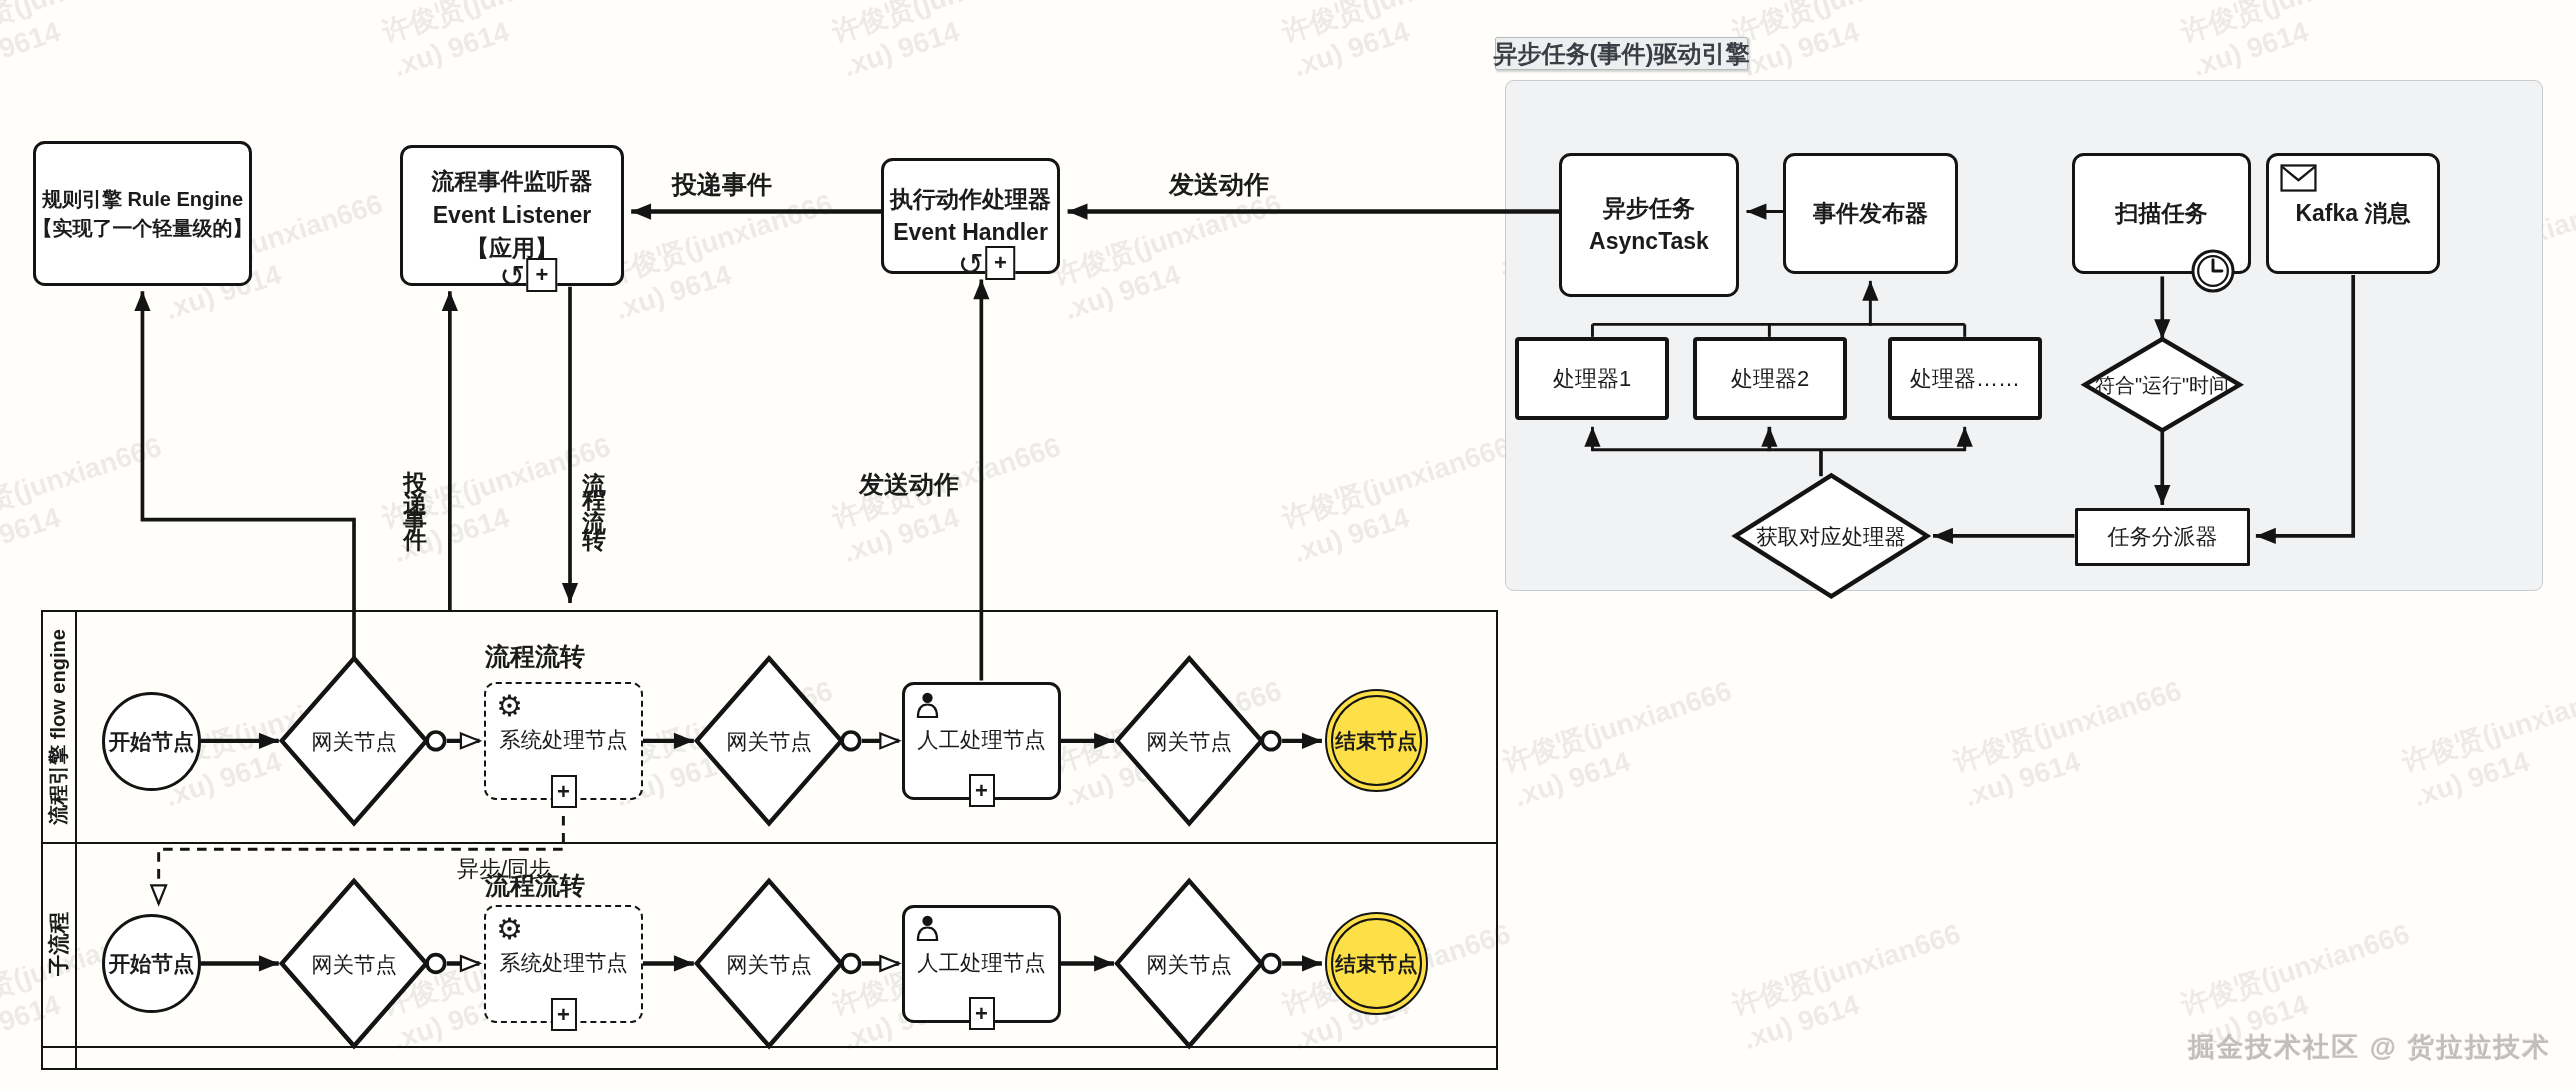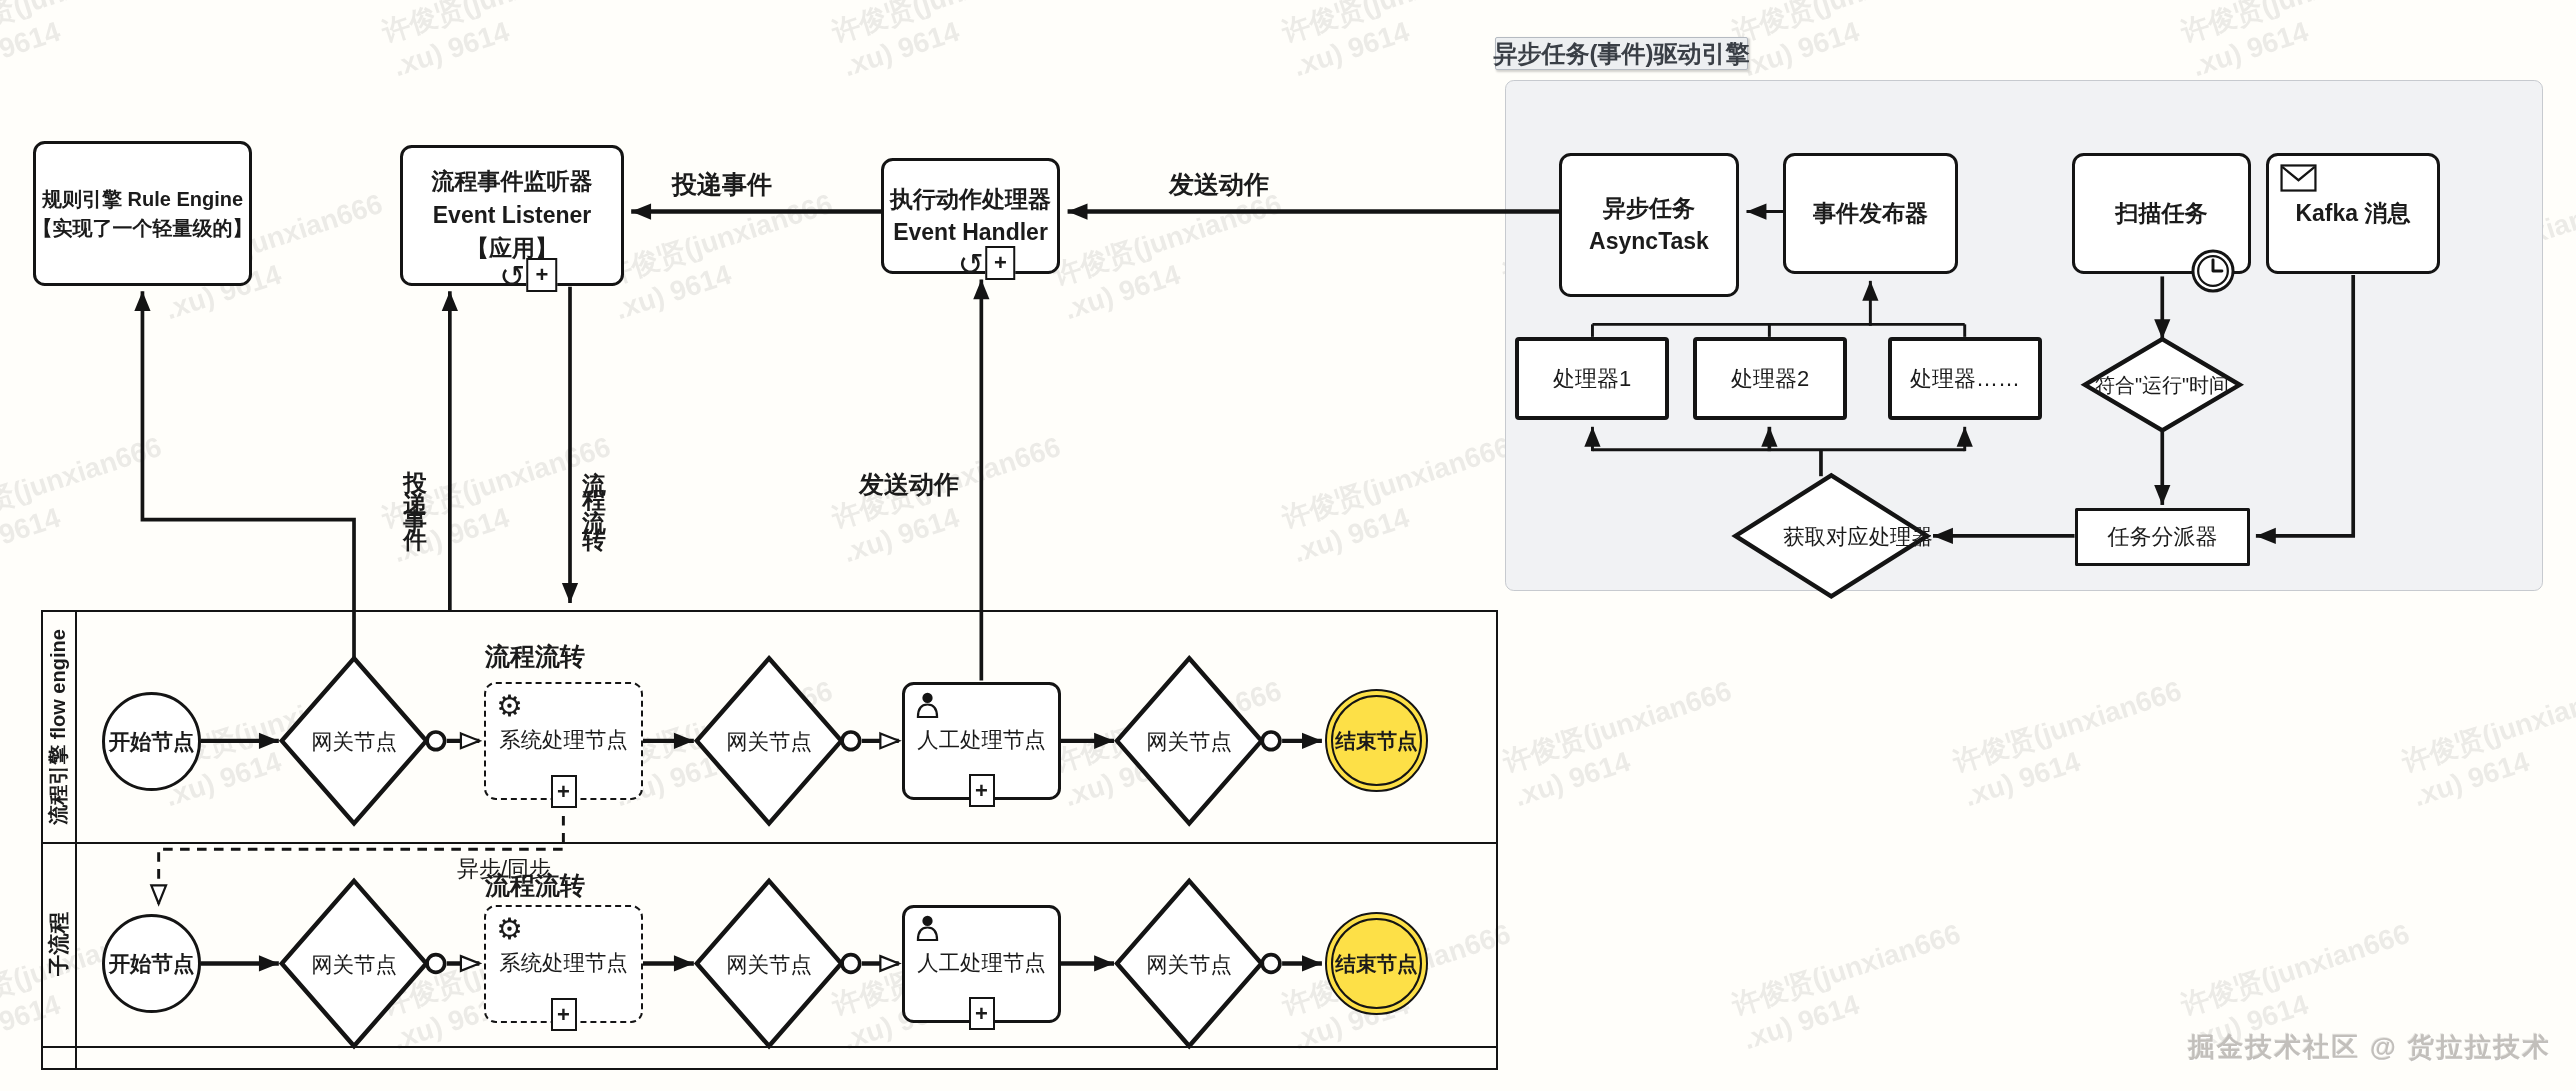--- a/index.html
+++ b/index.html
@@ -274,21 +274,21 @@
 </div>
 <div class="box sq" style="left:1888px;top:337px;width:154px;height:83px;font-size:22px;font-weight:normal;">
   <div class="ln">处理器……</div>
 </div>
 
 <div class="box" style="left:2075px;top:508px;width:175px;height:58px;font-size:22px;font-weight:normal;border-radius:1.5px;">
   <div class="ln">任务分派器</div>
 </div>
 
 <div class="dlabel" style="left:2162px;top:385px;font-size:20px;font-weight:normal;">符合"运行"时间</div>
-<div class="dlabel" style="left:1831px;top:536px;font-size:21.4px;font-weight:normal;margin-left:27px;">获取对应处理器</div>
+<div class="dlabel" style="left:1831px;top:536px;font-size:21.4px;font-weight:normal;">获取对应处理器</div>
 
 <div class="pool">
   <div class="labelcol"></div>
   <div class="lanediv"></div>
   <div class="strip"></div>
 </div>
 <div class="dlabel" style="left:58px;top:727px;font-size:20px;transform:translate(-50%,-50%) rotate(-90deg);">流程引擎 flow engine</div>
 <div class="dlabel" style="left:58px;top:944px;font-size:21.4px;transform:translate(-50%,-50%) rotate(-90deg);">子流程</div>
 
 <div class="toplabel" style="left:535px;top:656px;">流程流转</div>

